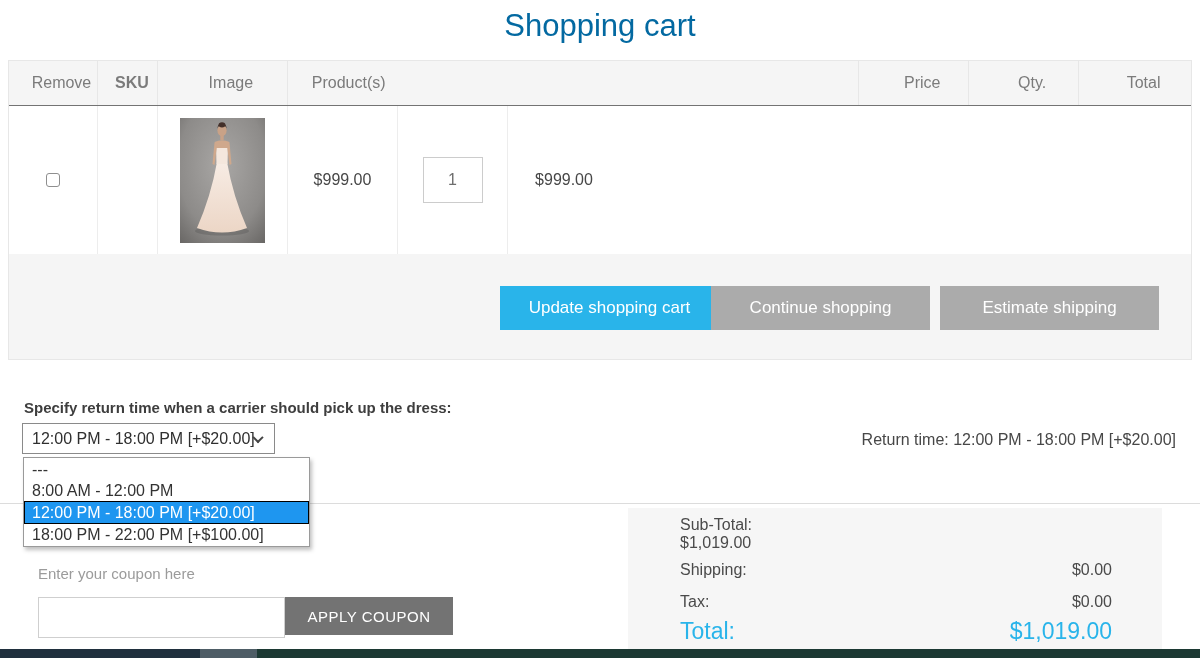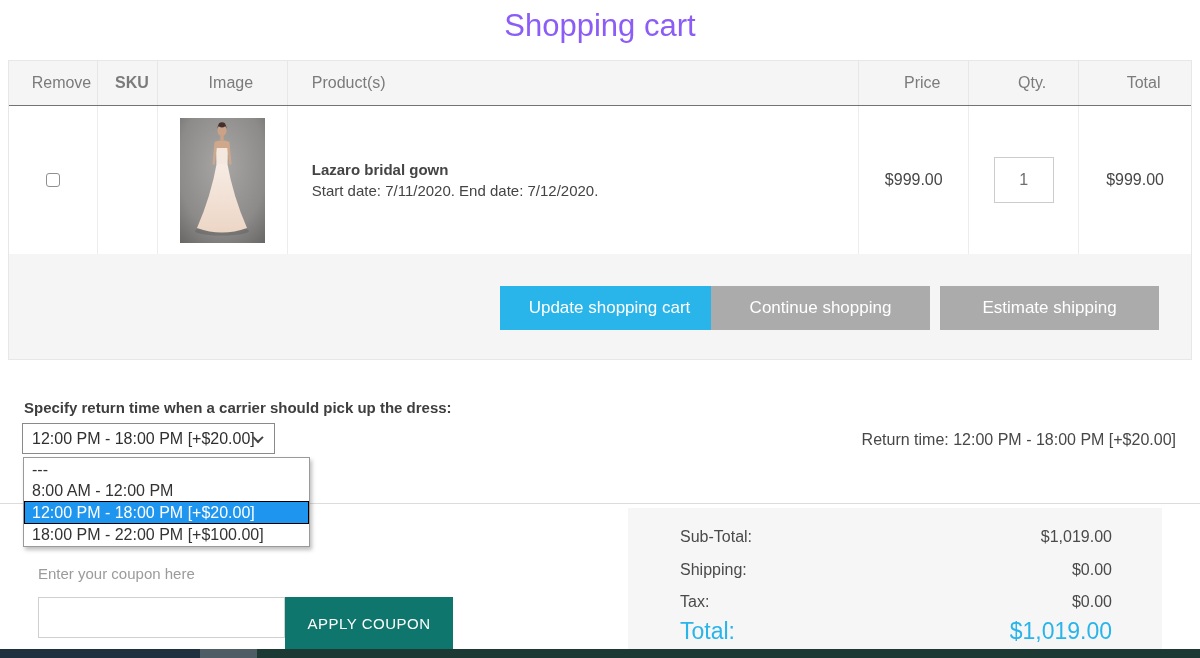--- a/index.html
+++ b/index.html
@@ -2,21 +2,21 @@
 <html><head>
 <meta charset="utf-8">
 <style>
   * { margin:0; padding:0; box-sizing:border-box; }
   html,body { width:1200px; height:658px; }
   body { font-family:"Liberation Sans", sans-serif; background:#fff; color:#444; }
   #page { position:relative; width:1200px; height:658px; overflow:hidden; background:#fff; }
 
   
   .page-title { position:absolute; top:8px; left:0; width:1200px; text-align:center;
-    font-size:31px; font-weight:400; color:#8b5cf6; }
+    font-size:31px; font-weight:400; color:#0369a1; }
 
   
   .cart-table { position:absolute; left:8px; top:60px; width:1184px; border:1px solid #e7e7e7; }
   .thead { display:flex; height:45px; background:#f5f5f5; border-bottom:1px solid #737373;justify-content:flex-end; }
   .th { font-size:16px; color:#7b7b7b; padding-left:17px; display:flex; align-items:center;
         border-right:1px solid #e7e7e7; }
   .th:last-child { border-right:none; }
   .tr { display:flex; height:148px; background:#fff; }
   .td { display:flex; align-items:center; border-right:1px solid #ededed; }
   .td:last-child { border-right:none; }
@@ -59,29 +59,29 @@
   .opt.selected { background:#1e96f0; color:#fff; border:1px solid #000; padding-left:7px; height:23px; line-height:21px; }
 
   
   .hr { position:absolute; left:0; top:503px; width:1200px; height:1px; background:#dcdcdc; z-index:1; }
 
   
   .discount-heading { position:absolute; left:38px; top:528px; font-size:21px; color:#5a5a5a; z-index:2; }
   .discount-hint { position:absolute; left:38px; top:565px; font-size:15px; color:#9b9b9b; z-index:2; }
   .coupon-input { position:absolute; left:38px; top:597px; width:247px; height:41px;
     border:1px solid #cfcfcf; padding:0 8px; font-size:15px; font-family:"Liberation Sans", sans-serif; z-index:2; }
-  .apply-btn { position:absolute; left:285px; top:597px; width:168px; height:52px; border:none;
-    background:#0f766e; color:#fff; font-size:15px; letter-spacing:0.5px; cursor:pointer;
+  .apply-btn { position:absolute; left:285px; top:597px; width:168px; height:38px; border:none;
+    background:#737373; color:#fff; font-size:15px; letter-spacing:0.5px; cursor:pointer;
     font-family:"Liberation Sans", sans-serif; z-index:2; }
 
   
   .totals-box { position:absolute; left:628px; top:508px; width:534px; height:150px; background:#f6f6f6; z-index:2; }
   .t-row { position:absolute; left:52px; right:50px; display:flex; justify-content:space-between;
     font-size:16px; color:#4a4a4a; }
-  .t-row.r0 { top:20px; } .t-row.r1 { top:53px; } .t-row.r2 { top:85px; }
+  .t-row.r0 { top:8px;flex-direction:column; } .t-row.r1 { top:53px; } .t-row.r2 { top:85px; }
   .t-row.total { top:110px; font-size:23px; color:#29b4ea; }
 
   
   .bottom-bar { position:absolute; top:649px; height:9px; z-index:30; }
   .seg1 { left:0; width:200px; background:#20303e; }
   .seg2 { left:200px; width:57px; background:#4e5d66; }
   .seg3 { left:257px; width:943px; background:#1c3933; }
 </style>
 </head>
 <body>
@@ -125,26 +125,20 @@
           <path d="M36 27 L48 27 L47.5 46 L36.5 46 Z" fill="#f4e7dd"></path>
           <path d="M34.5 24 Q42 20.5 49.5 24 L48.5 30 L35.5 30 Z" fill="#cfa88c"></path>
           <path d="M34.5 25 L32.5 46 L34.5 47 L37 28 Z" fill="#cfa88c"></path>
           <path d="M49.5 25 L51.5 46 L49.5 47 L47 28 Z" fill="#cfa88c"></path>
           <rect x="40.3" y="15" width="3.4" height="7" fill="#c9a287"></rect>
           <ellipse cx="42" cy="12.5" rx="4.6" ry="5.6" fill="#c9a287"></ellipse>
           <path d="M37.4 12 Q37 5.5 42 5.2 Q47 5.5 46.7 12 Q46.8 7.5 42 7.3 Q37.2 7.5 37.4 12 Z" fill="#43302a"></path>
           <ellipse cx="42" cy="6.8" rx="3.4" ry="2.6" fill="#43302a"></ellipse>
         </svg>
       </div>
-      <div class="td c-product">
-        <div>
-          <div class="product-name">Lazaro bridal gown</div>
-          <div class="rental-info">Start date: 7/11/2020. End date: 7/12/2020.</div>
-        </div>
-      </div>
       <div class="td c-price">
         <span class="money">$999.00</span>
       </div>
       <div class="td c-qty">
         <input class="qty-input" type="text" value="1" style="">
       </div>
       <div class="td c-total">
         <span class="money">$999.00</span>
       </div>
     </div>

